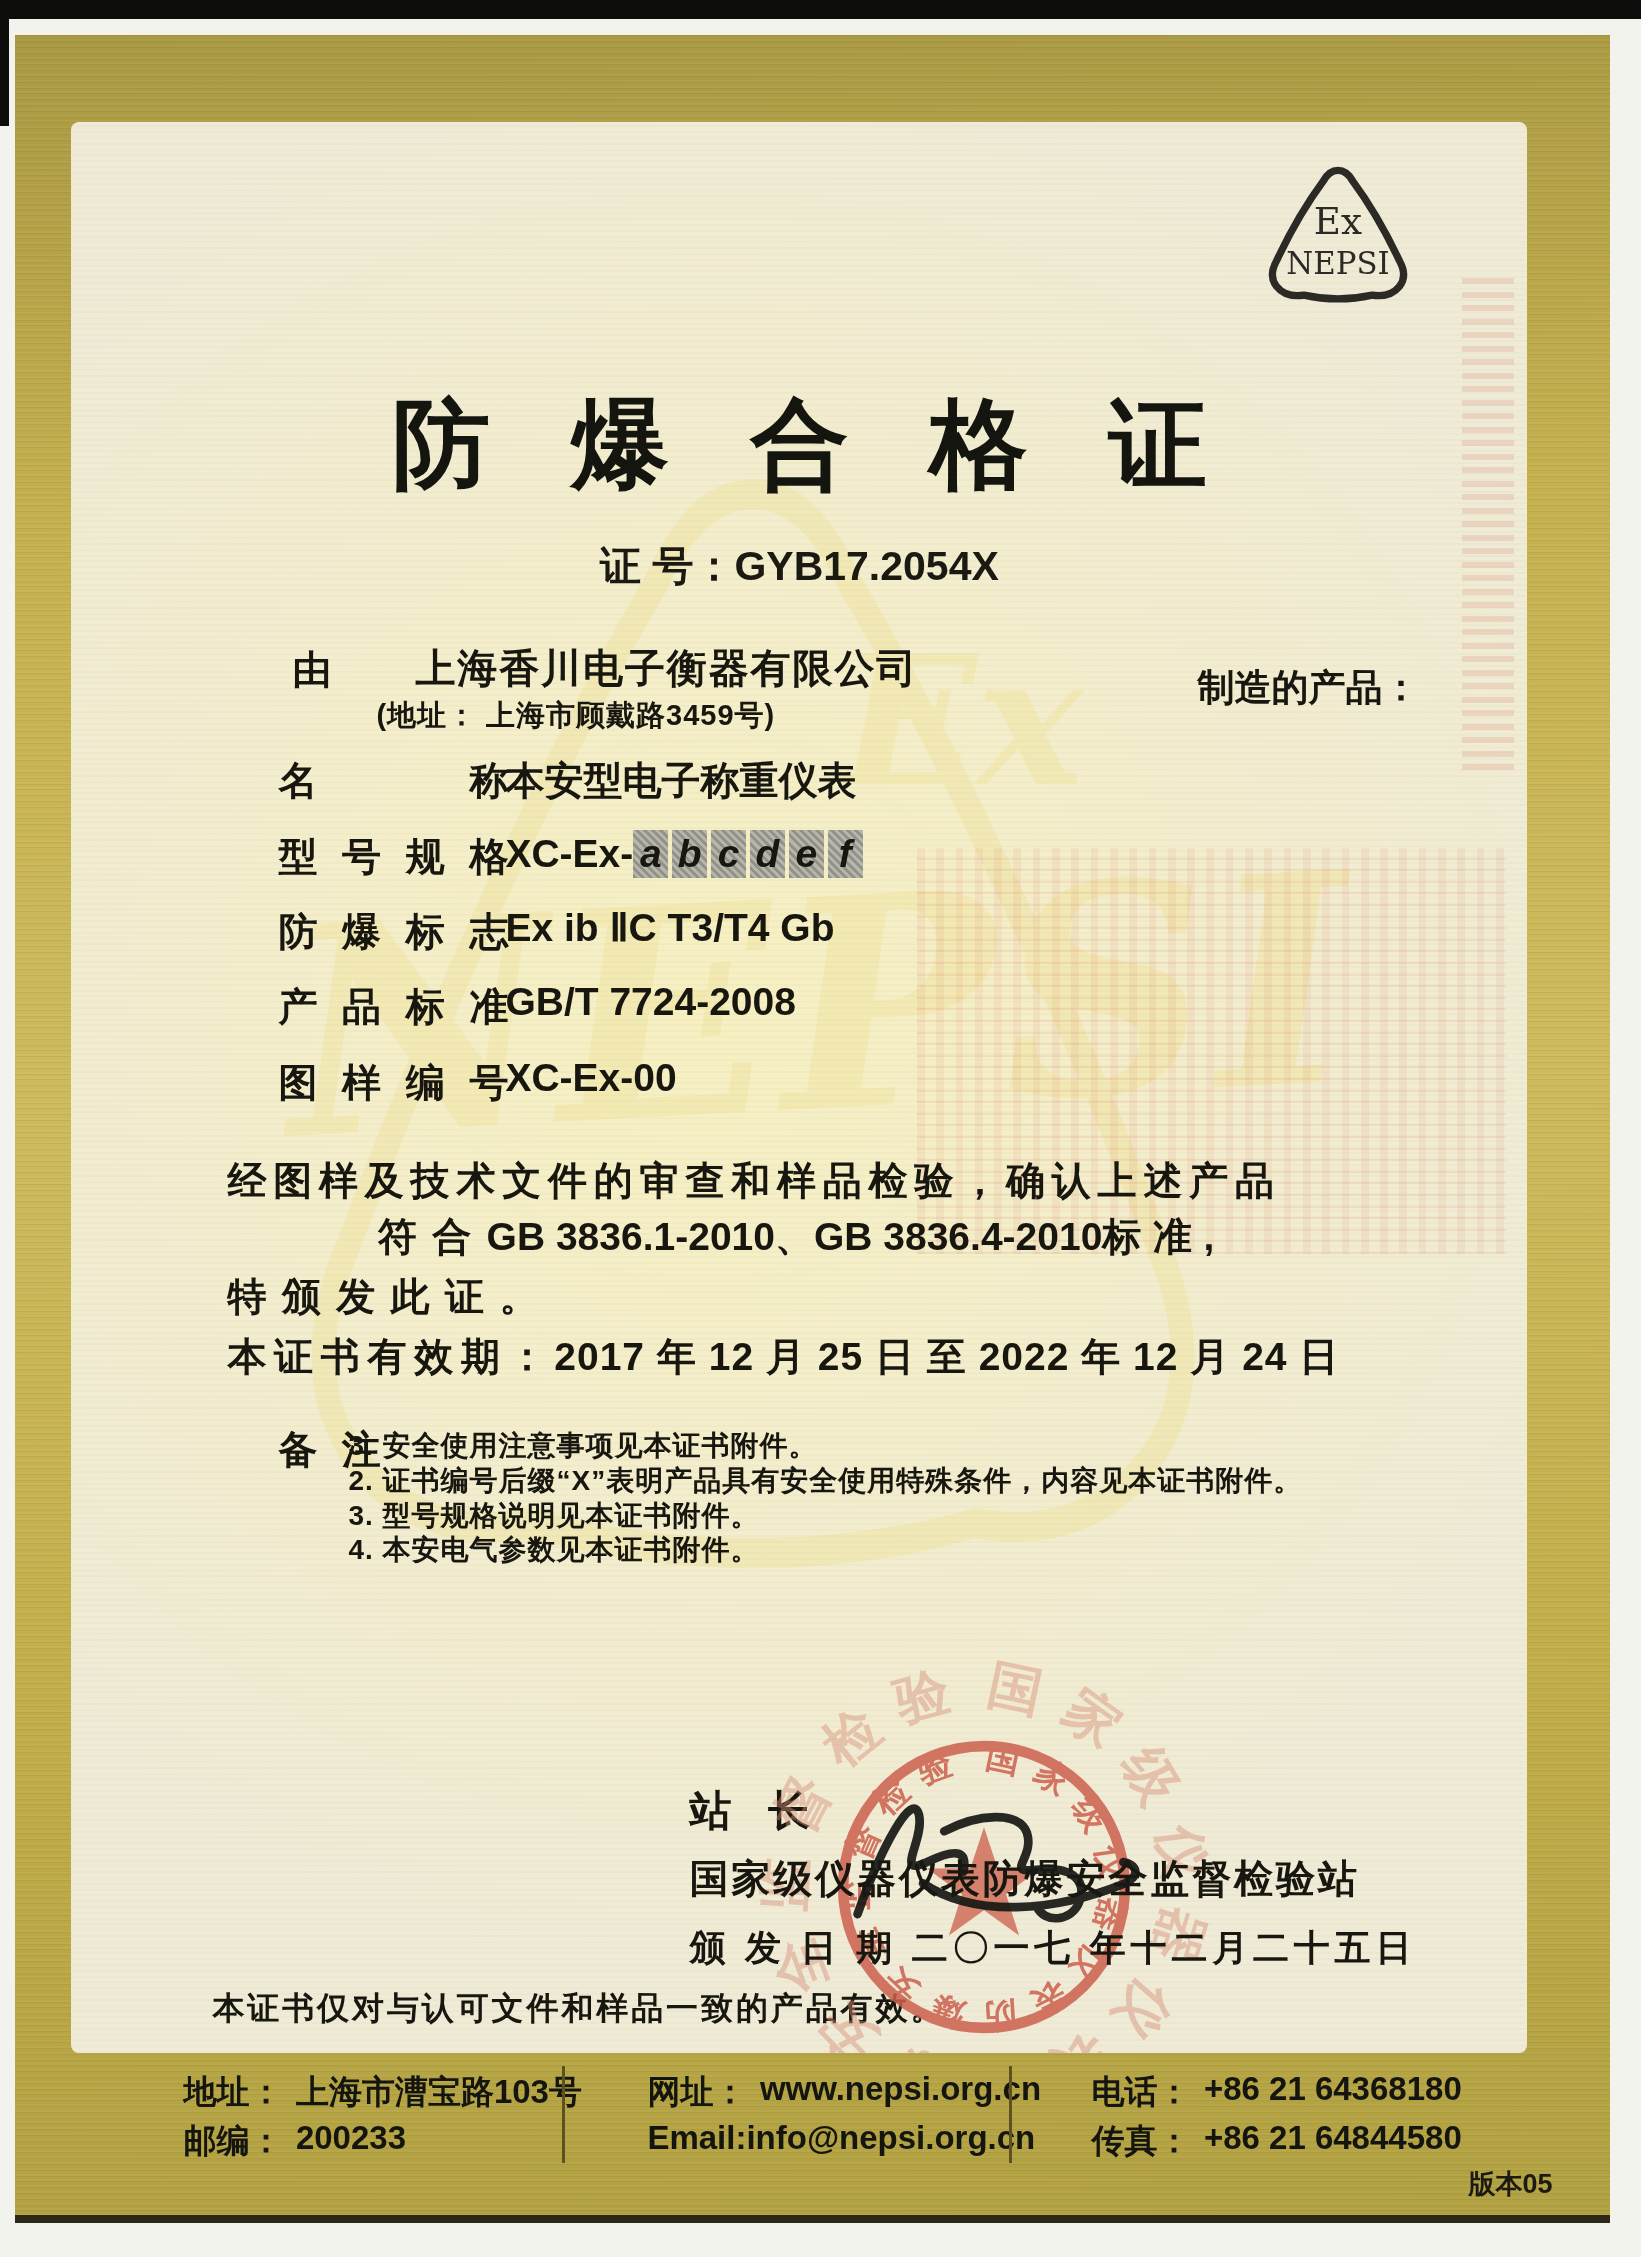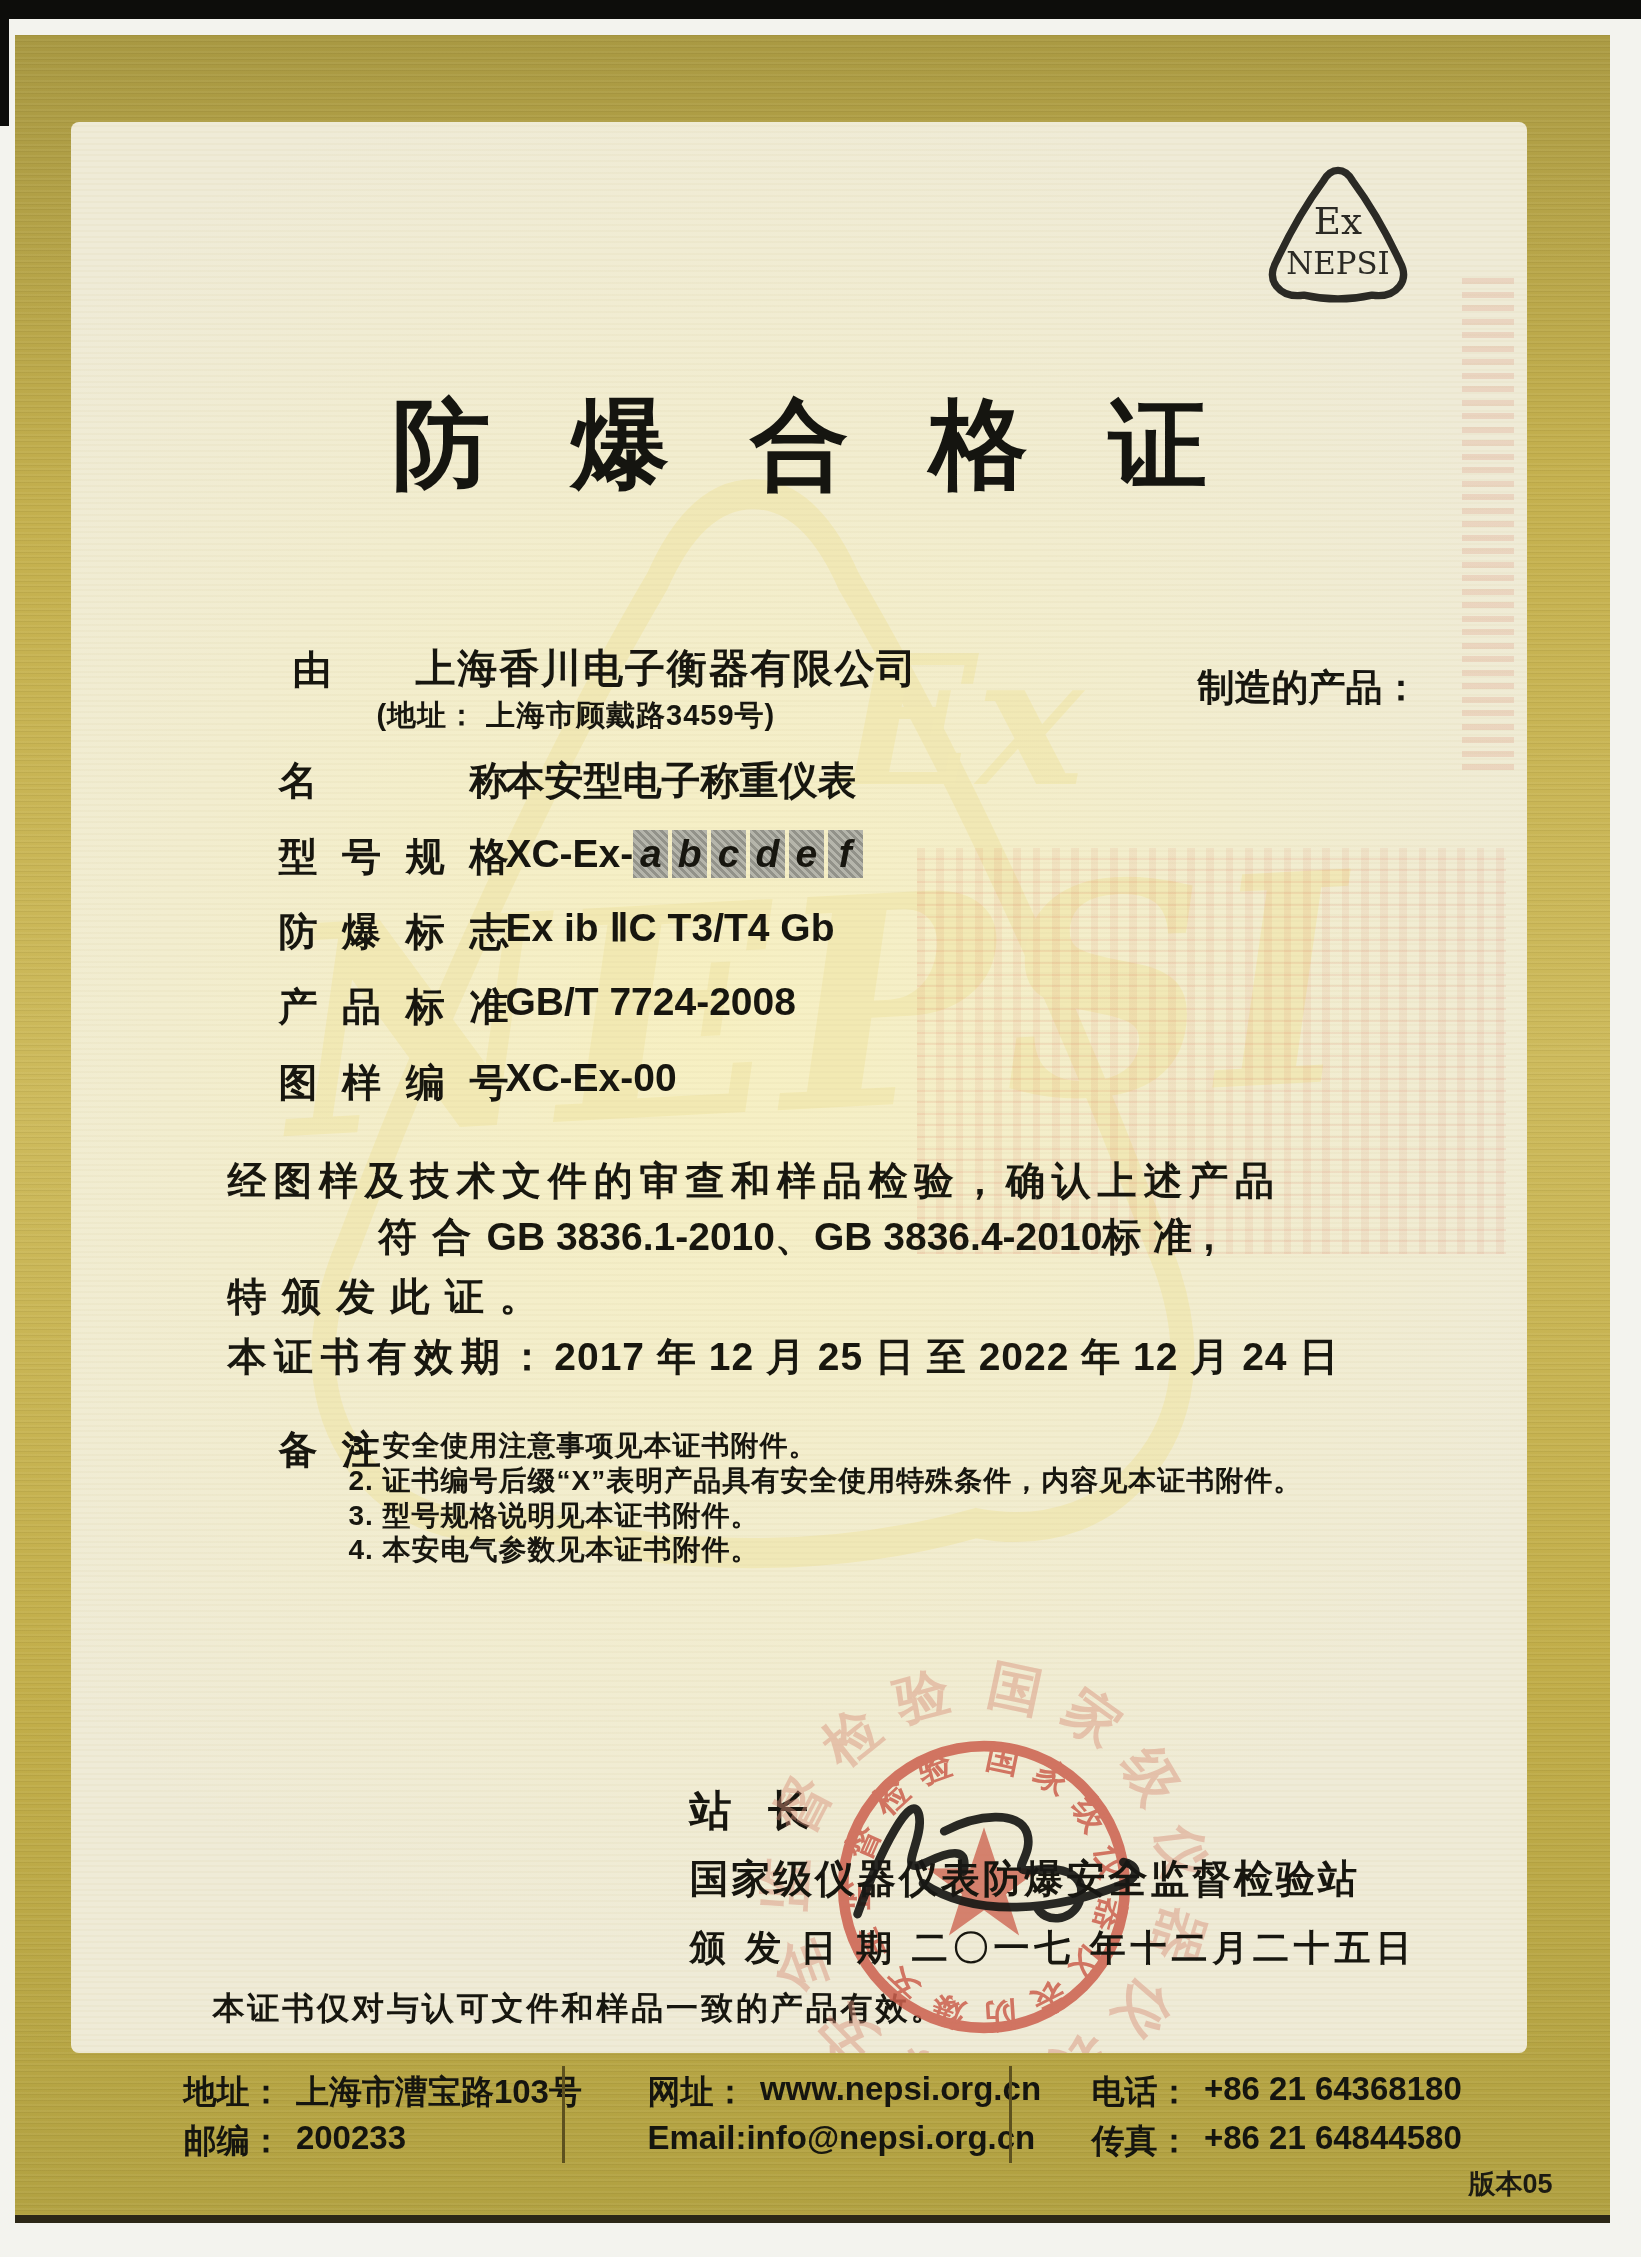--- a/index.html
+++ b/index.html
@@ -100,20 +100,23 @@
       <div id="red-stipple"></div>
 
       <svg id="logo" viewBox="0 0 200 190">
         <path d="M100,14 C107,14 113,18 118,27 C138,54 160,92 176,126 C182,137 183,148 176,157 C168,167 155,170 142,168 C115,174 85,174 58,168 C45,170 32,167 24,157 C17,148 18,137 24,126 C40,92 62,54 82,27 C87,18 93,14 100,14 Z" fill="none" stroke="#2b2a25" stroke-width="9"></path>
         <text x="100" y="92" text-anchor="middle" font-family="DejaVu Serif, serif" font-size="46" fill="#2b2a25">Ex</text>
         <text x="100" y="142" text-anchor="middle" font-family="DejaVu Serif, serif" font-size="38" fill="#2b2a25">NEPSI</text>
       </svg>
 
       <div class="txt" id="title">防 爆 合 格 证</div>
 
+      <div class="txt" id="certno">
+        <span>证 号：</span><span>GYB17.2054X</span>
+      </div>
 
       <div class="txt" id="by-label">由</div>
       <div class="txt" id="company">上海香川电子衡器有限公司</div>
       <div class="txt" id="made">制造的产品：</div>
       <div class="txt" id="addr">(地址： 上海市顾戴路3459号)</div>
 
       <div class="flabel" style="top:632px">名称</div>
       <div class="fvalue" style="top:632px">本安型电子称重仪表</div>
 
       <div class="flabel" style="top:708px">型号规格</div>

